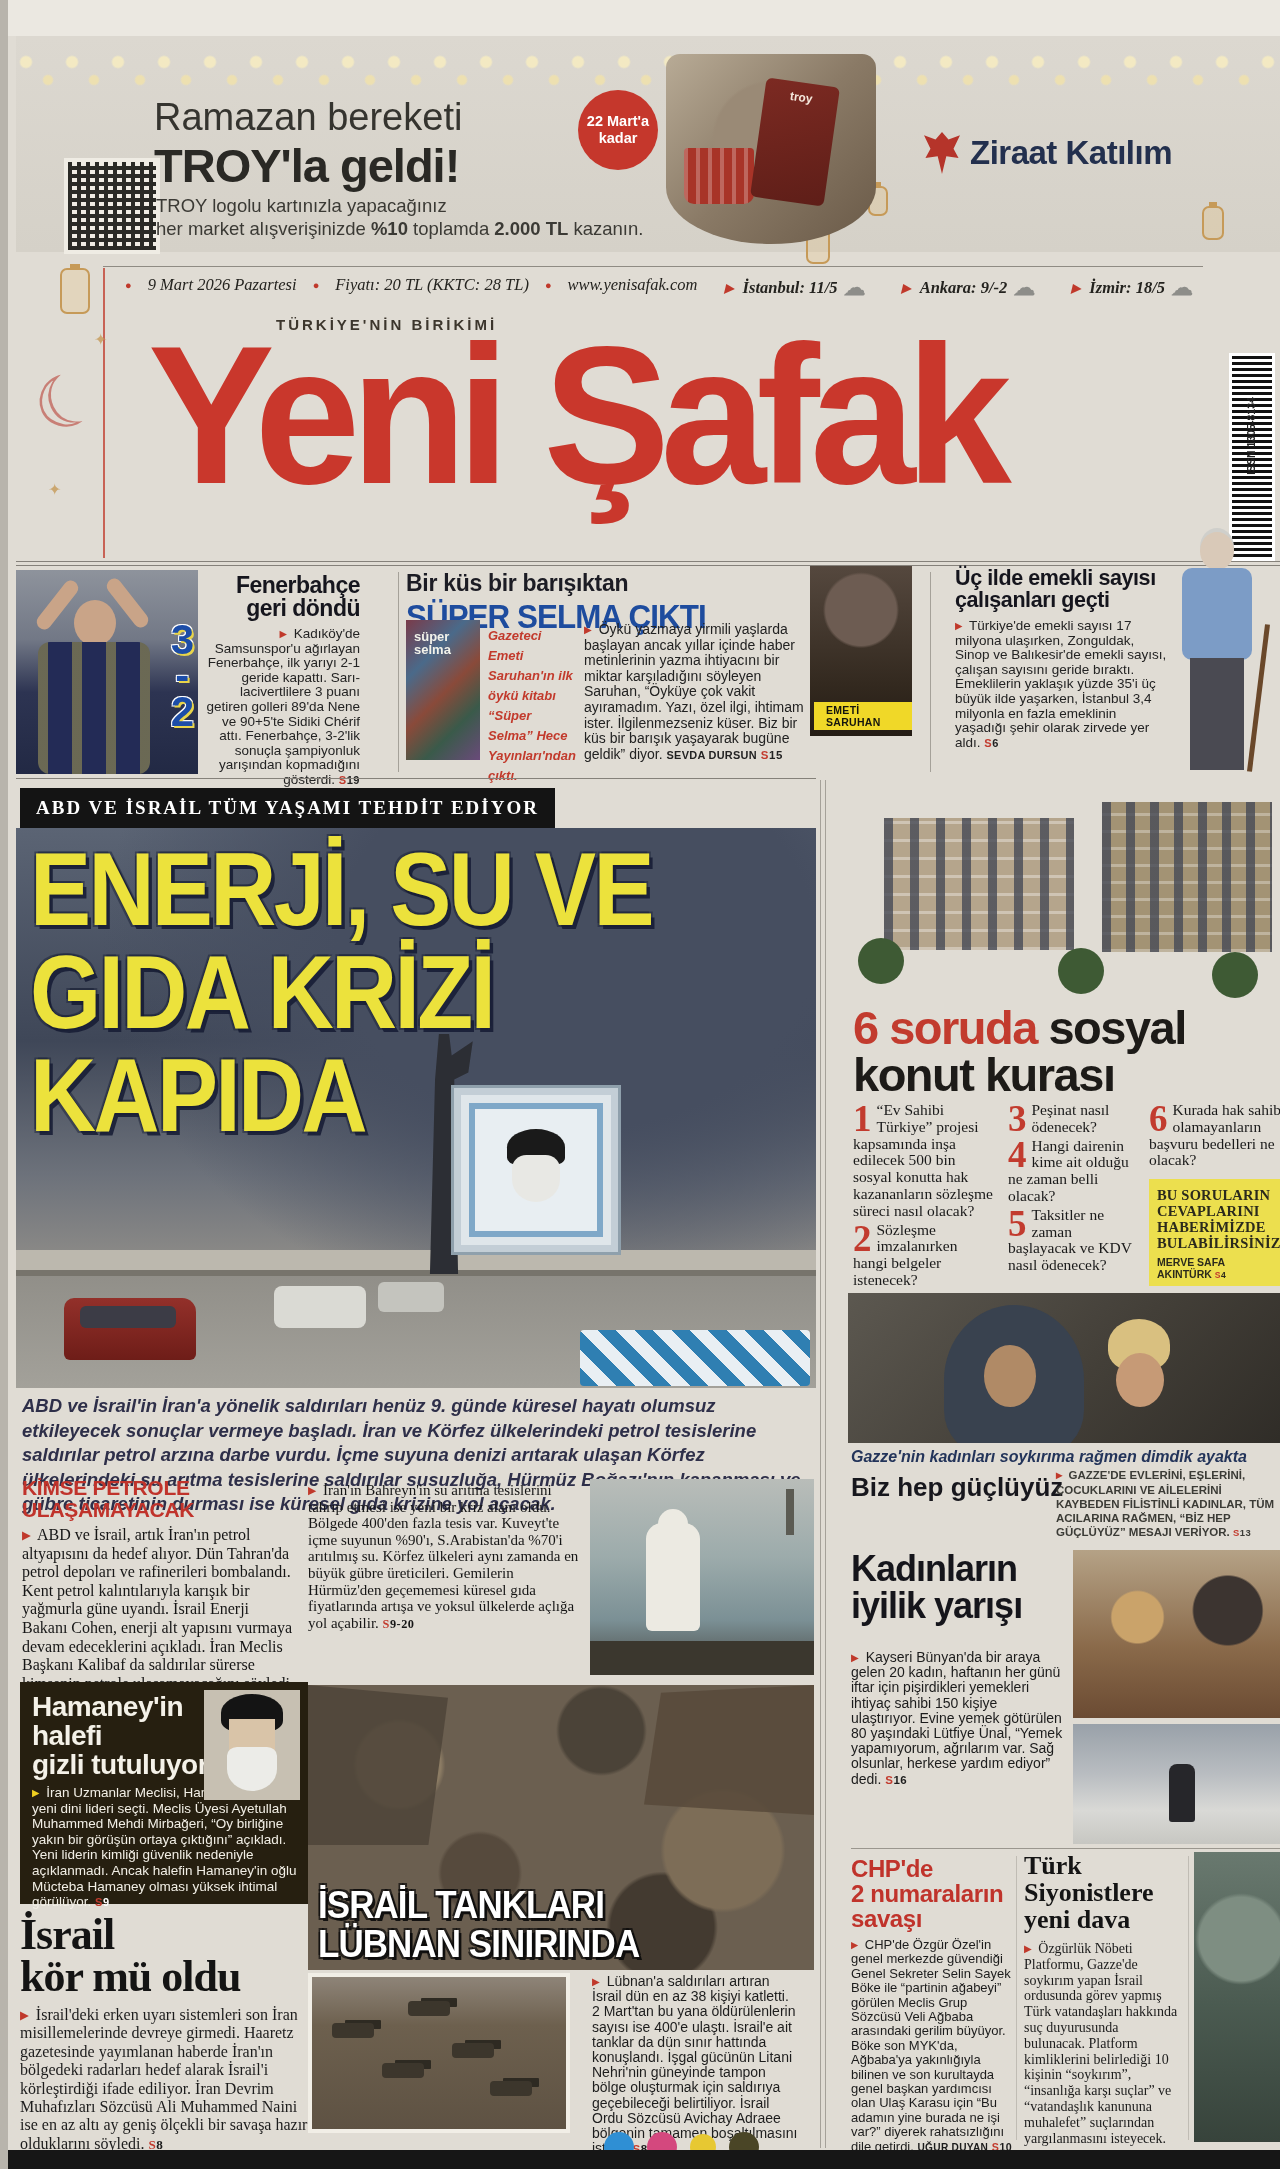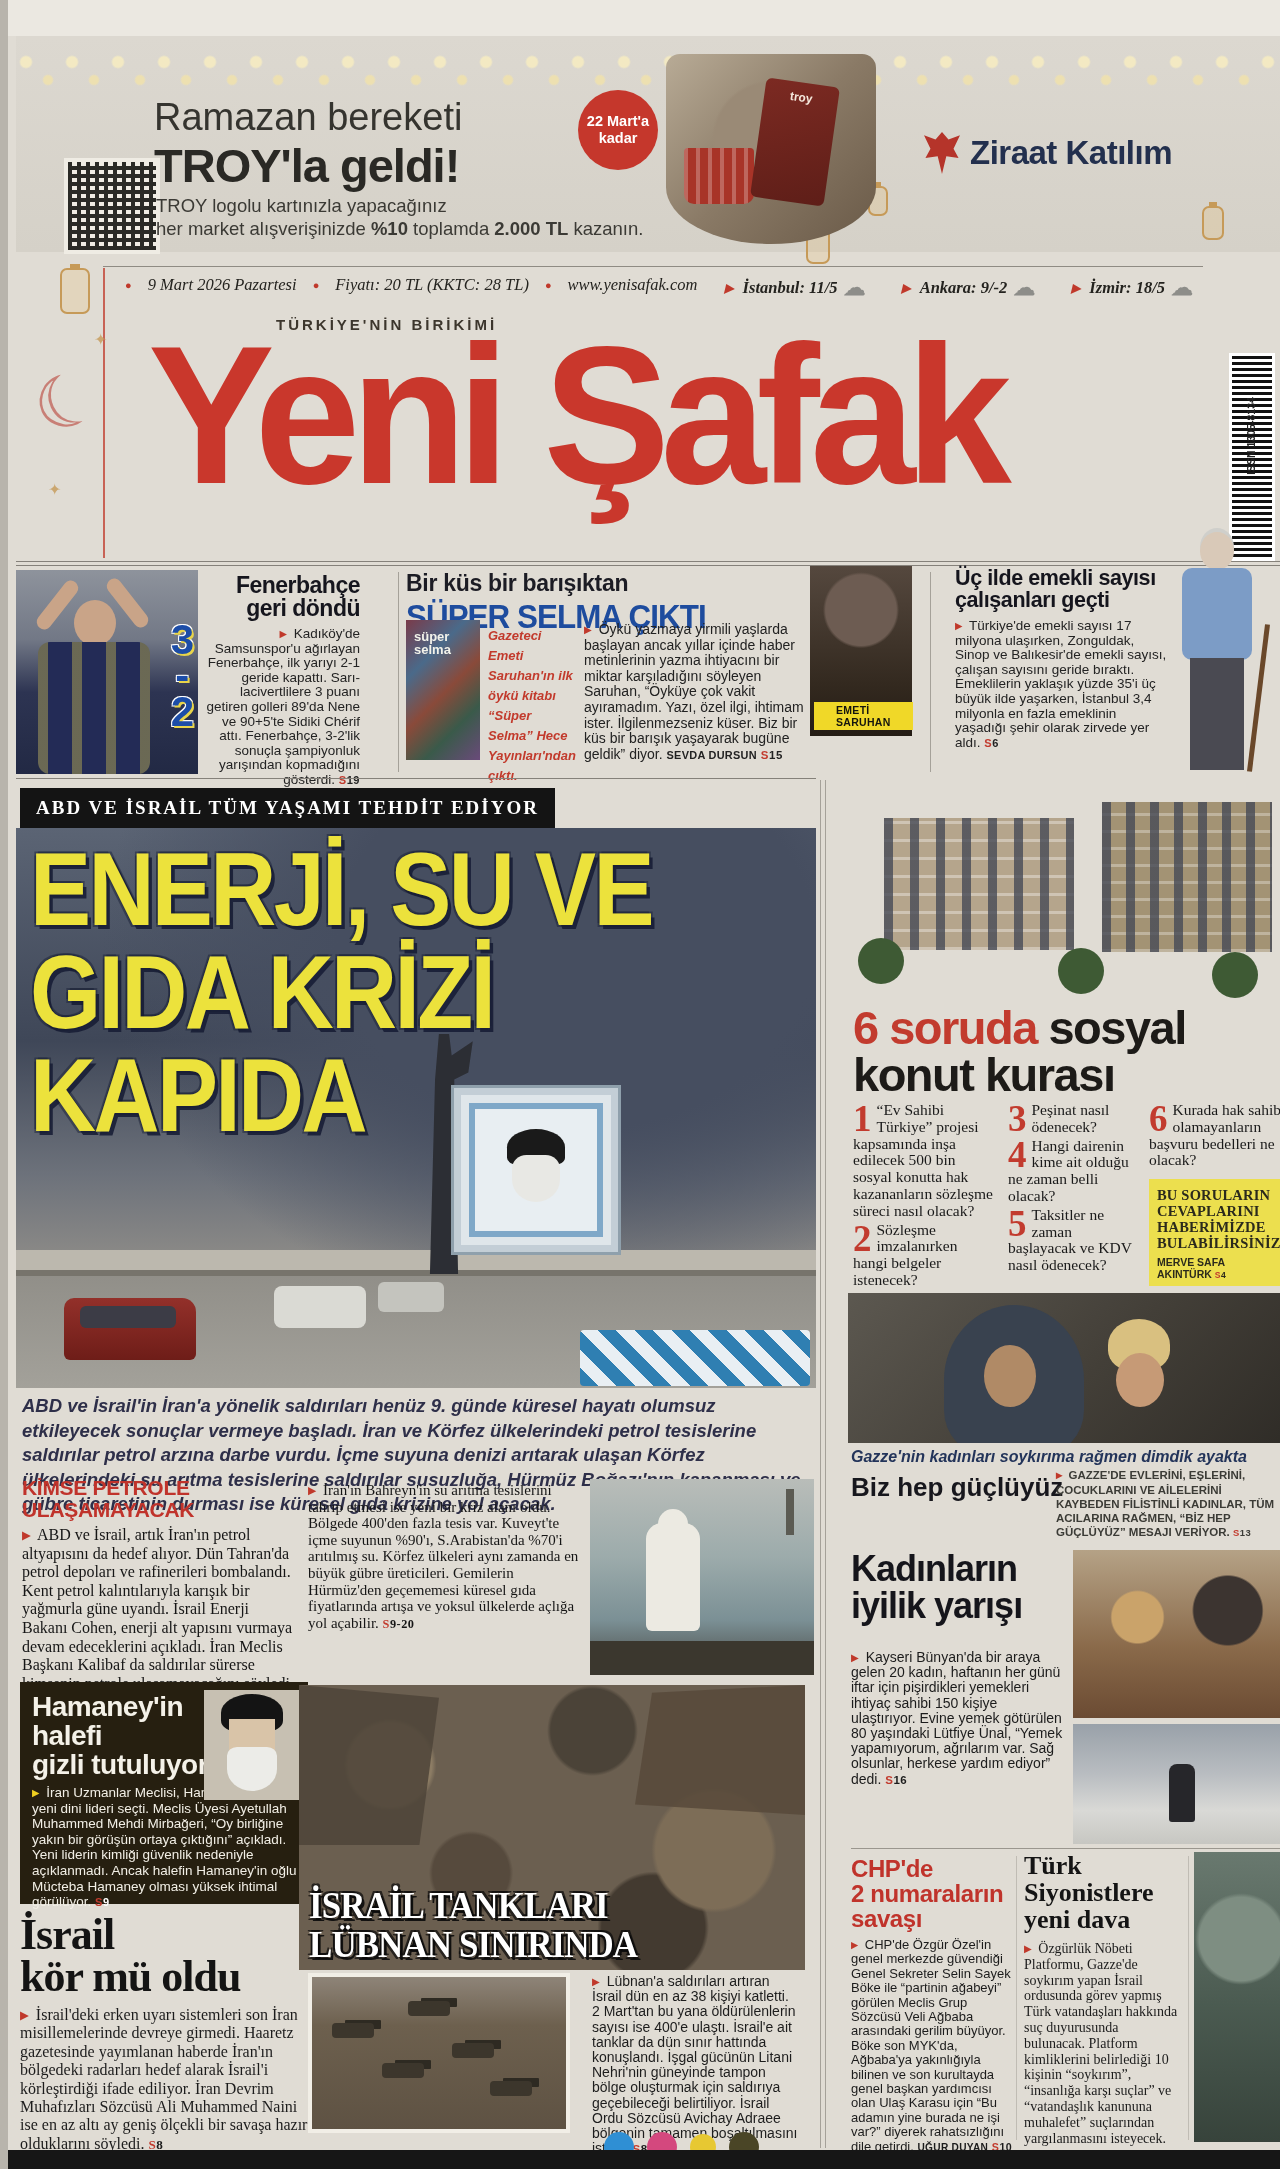--- a/index.html
+++ b/index.html
@@ -79,21 +79,21 @@
   .book{left:398px;top:620px;width:74px;height:140px;background:
       linear-gradient(135deg,#7a3b4a 0%,#4a6a8a 28%,#8a4a3a 52%,#3a5a4a 74%,#6a4a7a 100%);
       color:#f2f2ea;font-weight:700;font-size:13px;line-height:13px;padding:10px 0 0 8px;box-sizing:border-box;}
   .selma-note{left:480px;top:626px;width:88px;font-size:13px;line-height:20px;font-weight:700;font-style:italic;color:#c23a2c;}
   .selma-body{left:576px;top:622px;width:222px;font-size:14px;line-height:15.6px;color:#222;}
   .saruhan{left:802px;top:566px;width:102px;height:170px;background:
       radial-gradient(circle at 50% 26%,#6d5c52 0 26%,rgba(0,0,0,0) 28%),
       radial-gradient(circle at 50% 24%,#c8a58a 0 12%,rgba(0,0,0,0) 14%),
       linear-gradient(180deg,#55483e 0%,#33291f 70%,#241c14 100%);}
   .saruhan-label{position:absolute;left:4px;bottom:6px;background:#f0d828;color:#14140e;font-weight:800;
-      font-size:10.5px;padding:2px 22px;letter-spacing:.3px;}
+      font-size:10.5px;padding:2px 12px;letter-spacing:.3px;}
   .emekli{left:947px;top:568px;width:213px;}
   .emekli-title{font-size:21.5px;line-height:21.5px;font-weight:800;color:#15151d;letter-spacing:-.4px;}
   .oldman{left:1152px;top:532px;width:128px;height:242px;}
   .om-head{left:40px;top:0;width:34px;height:38px;background:#d9c9b8;border-radius:50%;box-shadow:0 -4px 0 #cfcfcb;}
   .om-shirt{left:22px;top:36px;width:70px;height:92px;background:#7c9cc6;border-radius:10px;}
   .om-pants{left:30px;top:126px;width:54px;height:112px;background:#4a4a52;}
   .om-cane{left:96px;top:92px;width:5px;height:148px;background:#6a482a;transform:rotate(7deg);}
   
   .kickerbar{left:12px;top:788px;height:40px;background:#141414;color:#fff;display:inline-block;
       font-family:"Liberation Serif",serif;font-weight:700;font-size:19px;letter-spacing:2px;line-height:40px;padding:0 16px;}
@@ -142,26 +142,26 @@
   .ham-face{position:absolute;left:26%;top:26%;width:48%;height:34%;background:#d9c4a8;}
   .ham-beard{position:absolute;left:24%;top:52%;width:52%;height:40%;background:#ececе8;background:#ececе8;background:#ececE8;border-radius:20% 20% 50% 50%;}
   .ham-body{font-size:13.5px;line-height:15.6px;margin-top:6px;color:#f2efe6;}
   .ham-body .mk{color:#f0d020;}
   .ham-body .ref{color:#fff;}
   
   .kor{left:12px;top:1914px;width:288px;font-family:"Liberation Serif",serif;}
   .kor-title{font-size:44px;line-height:42px;font-weight:700;color:#141414;letter-spacing:-1px;}
   .kor-body{font-size:16px;line-height:18.4px;margin-top:8px;}
   
-  .rubble{left:291px;top:1685px;width:506px;height:285px;background:#6b5f50;overflow:hidden;
+  .rubble{left:300px;top:1685px;width:506px;height:285px;background:#6b5f50;overflow:hidden;
       background-image:radial-gradient(circle at 18% 28%,#8c7c64 0 9%,rgba(0,0,0,0) 10%),
       radial-gradient(circle at 58% 16%,#4b4338 0 11%,rgba(0,0,0,0) 12%),
       radial-gradient(circle at 82% 58%,#7d6d57 0 13%,rgba(0,0,0,0) 14%),
       radial-gradient(circle at 34% 66%,#564a3d 0 10%,rgba(0,0,0,0) 11%),
-      radial-gradient(circle at 70% 85%,#433a30 0 12%,rgba(0,0,0,0) 13%);font-family:Liberation Serif, serif;}
+      radial-gradient(circle at 70% 85%,#433a30 0 12%,rgba(0,0,0,0) 13%);}
   .rb-bldg1{left:0;top:0;width:140px;height:160px;background:#4e4438;clip-path:polygon(0 0,100% 8%,86% 100%,0 100%);opacity:.85;}
   .rb-bldg2{right:0;top:0;width:170px;height:130px;background:#57493a;clip-path:polygon(10% 6%,100% 0,100% 100%,0 92%);opacity:.85;}
   .tank-title{position:absolute;left:10px;bottom:6px;font-size:38px;line-height:39px;font-weight:900;color:#fff;letter-spacing:-1px;
       text-shadow:3px 3px 0 rgba(10,10,10,.9),-2px -2px 0 rgba(10,10,10,.7),2px -2px 0 rgba(10,10,10,.7),-2px 2px 0 rgba(10,10,10,.7);}
   .tank-title span{display:block;transform:scaleX(.92);transform-origin:0 0;white-space:nowrap;}
   .tankphoto{left:300px;top:1973px;width:254px;height:152px;border:4px solid #f1eee6;background:
       linear-gradient(180deg,#8e8478 0%,#6d604e 32%,#5e5243 100%);overflow:hidden;}
   .tk{position:absolute;width:42px;height:15px;background:#3c362c;border-radius:4px;box-shadow:10px -6px 0 -3px #2e2a22;}
   .tankbody{left:584px;top:1974px;width:208px;font-size:14px;line-height:15.2px;color:#1d1d1d;}
   .dots{left:596px;top:2132px;display:flex;gap:13px;align-items:center;}

